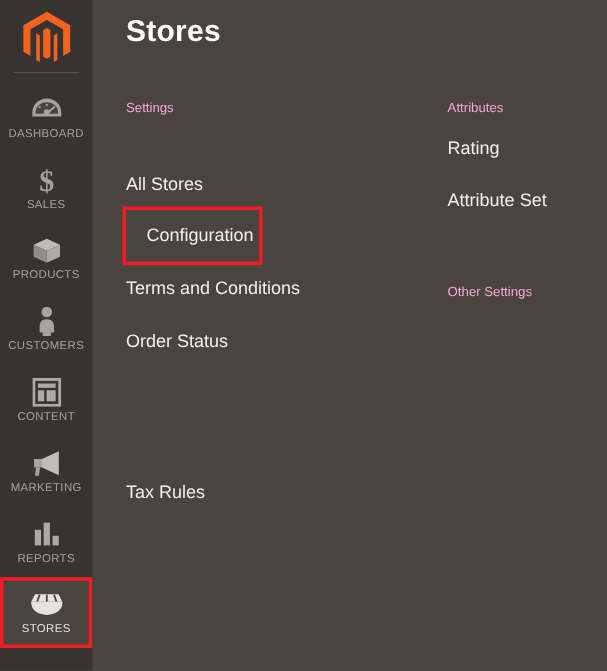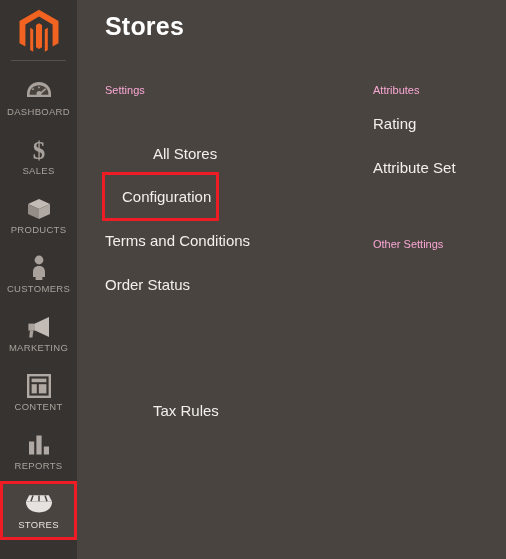--- a/index.html
+++ b/index.html
@@ -117,21 +117,21 @@
     font-size: 15px;
     color: #f2efec;
     line-height: 1;
     height: 44px;
     display: flex;
     align-items: center;
     cursor: pointer;
     width: fit-content;
     padding-right: 2px;
   }
-  .menu-link.first-after-head { margin-top: 30px; margin-left: 48px; }
+  .menu-link.first-after-head { margin-top: 30px; }
   .gap-block-right { height: 44px; }
 
   .menu-link.boxed {
     outline: 3px solid #ee1c25;
     padding-left: 0;
     width: 111px;
     height: 43px;
     text-indent: 17px;
   }
   .spacer-taxes { height: 52px; }
@@ -195,39 +195,39 @@
           <svg width="18" height="26" viewBox="0 0 18 26">
             <circle cx="9" cy="5" r="4.4" fill="#a9a29c"></circle>
             <path d="M9 11 C4.6 11 3.0 13.6 3.0 17.2 L3.0 22 L5.6 22 L5.6 25 L12.4 25 L12.4 22 L15 22 L15 17.2 C15 13.6 13.4 11 9 11 Z" fill="#a9a29c"></path>
           </svg>
         </span>
         <span class="nav-label">CUSTOMERS</span>
       </div>
 
       <div class="nav-item">
         <span class="ico">
-          <svg width="28" height="22" viewBox="0 0 28 22">
-            <path d="M24 1 L10 7.6 L10 14.6 L24 21 Z" fill="#c3bcb6"></path>
-            <path d="M10 7.6 L3.4 7.6 L3.4 14.6 L10 14.6 Z" fill="#a9a29c"></path>
-            <path d="M5.0 14.6 L8.4 14.6 L7.4 21.4 L4.2 21.4 Z" fill="#a9a29c"></path>
-          </svg>
-        </span>
-        <span class="nav-label">MARKETING</span>
-      </div>
-
-      <div class="nav-item">
-        <span class="ico">
           <svg width="24" height="24" viewBox="0 0 24 24">
             <rect x="1.2" y="1.2" width="21.6" height="21.6" fill="none" stroke="#b0a9a3" stroke-width="2.4"></rect>
             <rect x="4.6" y="4.6" width="14.8" height="3.6" fill="#b0a9a3"></rect>
             <rect x="4.6" y="10.2" width="5.2" height="9.2" fill="#b0a9a3"></rect>
             <rect x="11.8" y="10.2" width="7.6" height="9.2" fill="#b0a9a3"></rect>
           </svg>
         </span>
         <span class="nav-label">CONTENT</span>
+      </div>
+
+      <div class="nav-item">
+        <span class="ico">
+          <svg width="28" height="22" viewBox="0 0 28 22">
+            <path d="M24 1 L10 7.6 L10 14.6 L24 21 Z" fill="#c3bcb6"></path>
+            <path d="M10 7.6 L3.4 7.6 L3.4 14.6 L10 14.6 Z" fill="#a9a29c"></path>
+            <path d="M5.0 14.6 L8.4 14.6 L7.4 21.4 L4.2 21.4 Z" fill="#a9a29c"></path>
+          </svg>
+        </span>
+        <span class="nav-label">MARKETING</span>
       </div>
 
       <div class="nav-item">
         <span class="ico">
           <svg width="24" height="22" viewBox="0 0 24 22">
             <rect x="2.0" y="7.5" width="5.2" height="13" fill="#b0a9a3"></rect>
             <rect x="9.4" y="1.5" width="5.2" height="19" fill="#b0a9a3"></rect>
             <rect x="16.8" y="12.5" width="5.2" height="8" fill="#b0a9a3"></rect>
           </svg>
         </span>

